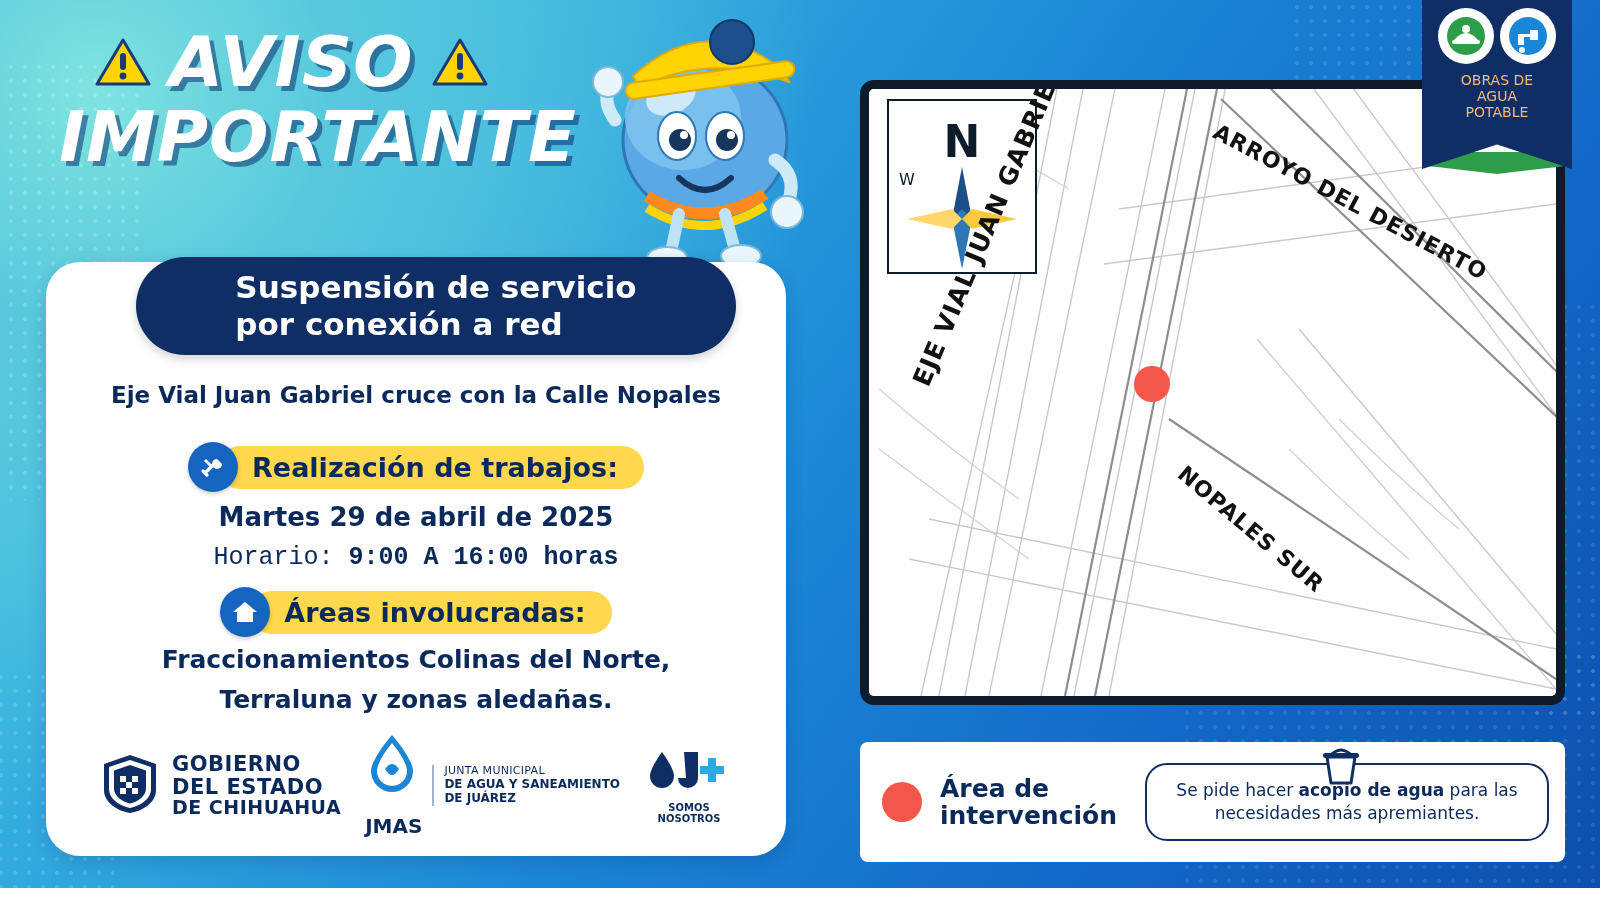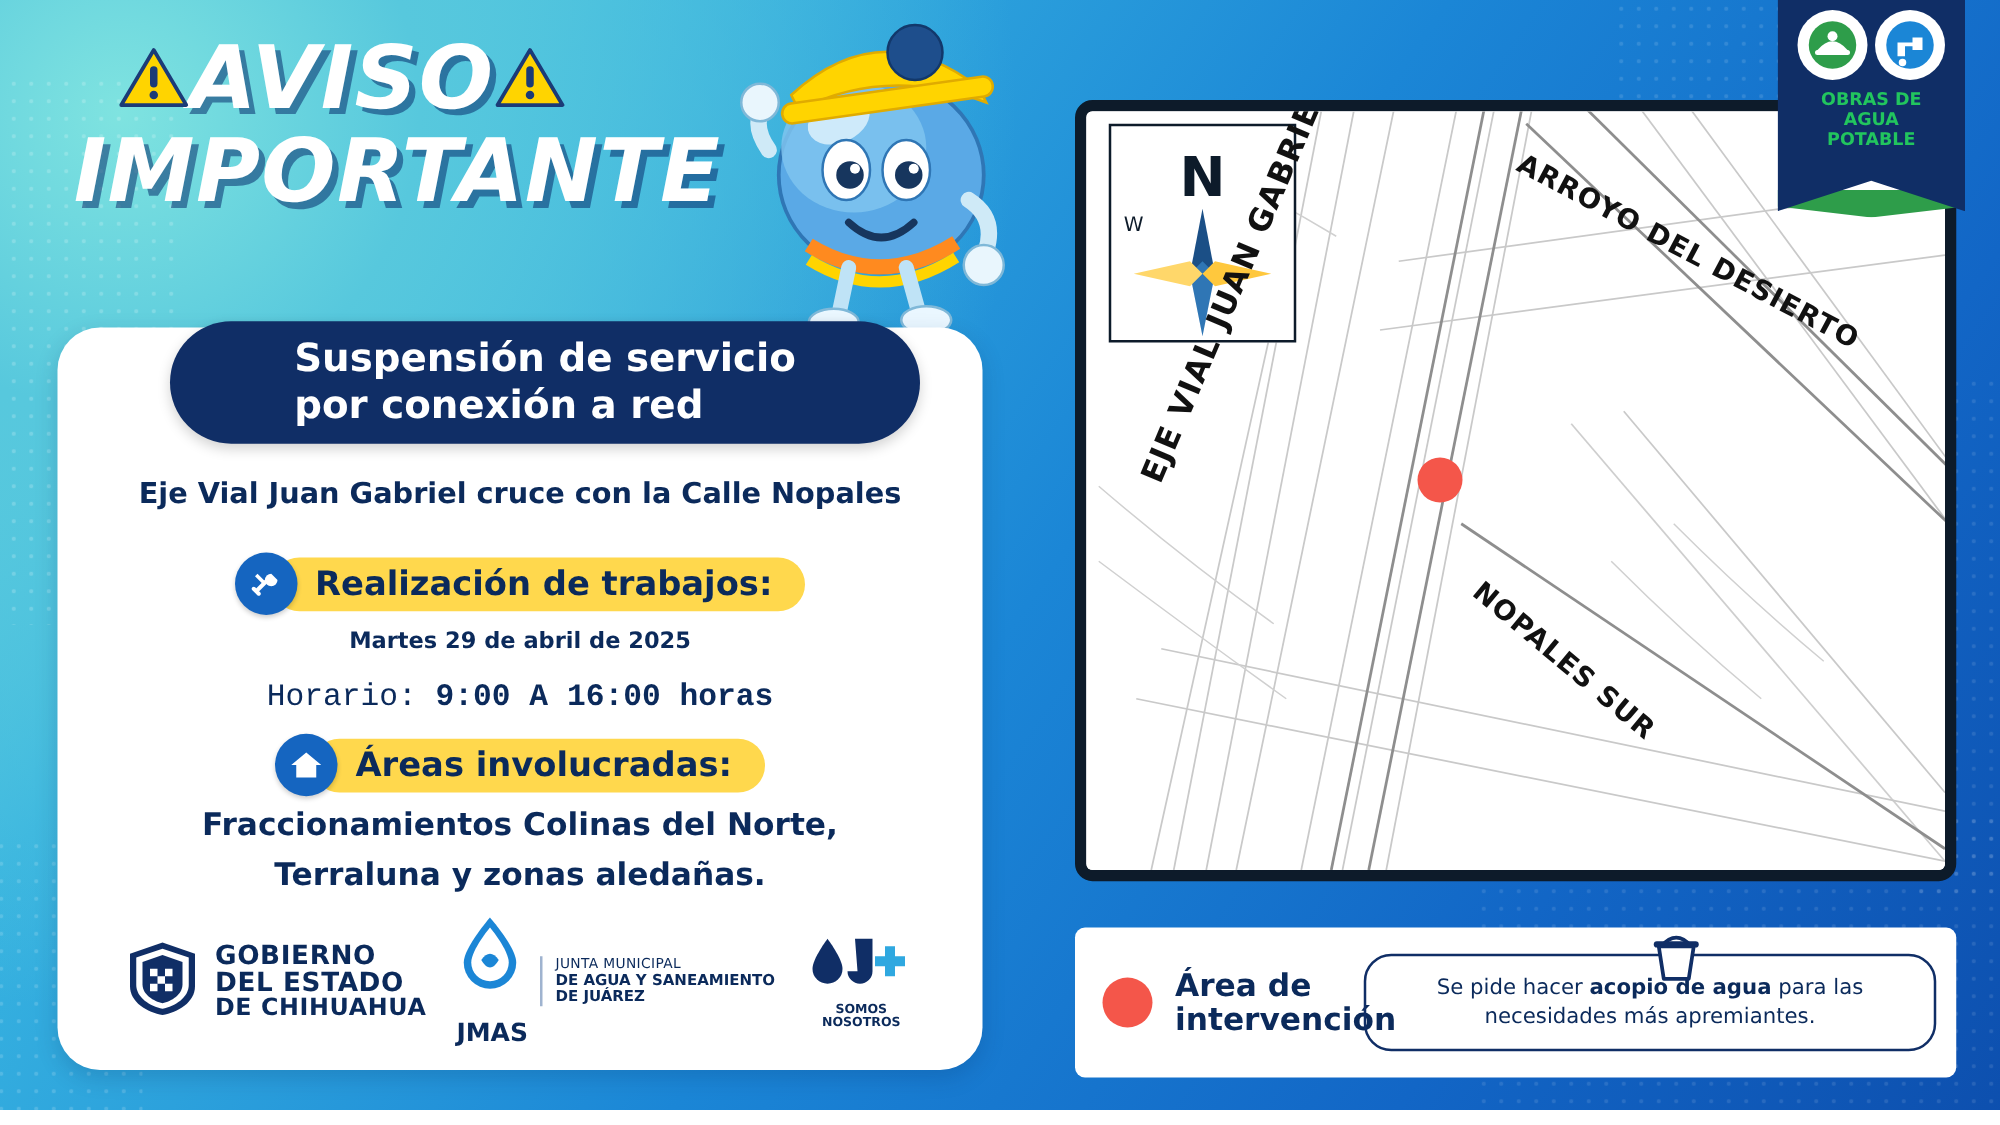--- a/index.html
+++ b/index.html
@@ -26,21 +26,21 @@
   .dots.tl { left: -10px; top: 60px; width: 150px; height: 440px; opacity: .55; }
   .dots.bl { left: -6px; bottom: 10px; width: 120px; height: 220px; opacity: .45; }
   .dots.tr { right: 130px; top: 0px; width: 180px; height: 120px; opacity: .35; }
   .dots.br { right: 0px; bottom: 0px; width: 420px; height: 250px; opacity: .30; }
   .dots.mr { right: 0px; top: 300px; width: 70px; height: 420px; opacity: .30; }
 
   
   #header {
     position: absolute; left: 95px; top: 28px; width: 620px; height: 200px;
   }
-  .aviso-row { display: flex; align-items: center; }
+  .aviso-row { display: flex; align-items: center; gap: 18px; }
   .warn-tri {
     width: 56px; height: 50px; position: relative; flex: none;
   }
   .warn-tri svg { display:block; }
   .aviso-text {
     font-family: "DejaVu Sans", sans-serif;
     font-style: italic;
     font-weight: 800;
     color: #ffffff;
     letter-spacing: 1px;
@@ -87,21 +87,21 @@
     background: #ffd84d; color: #0b2a5b; font-weight: 800; font-size: 27px;
     padding: 6px 26px 6px 34px; margin-left: -20px; border-radius: 22px;
     font-family: "DejaVu Sans", sans-serif;
   }
   #row-trabajos { top: 180px; }
   #row-areas { top: 325px; }
   .center-line {
     position: absolute; left: 0; width: 100%; text-align: center;
     color: #0b2a5b; font-family: "DejaVu Sans", sans-serif;
   }
-  #date-line { top: 240px; font-size: 18px; font-weight: 800; }
+  #date-line { top: 240px; font-size: 26px; font-weight: 800; }
   #time-line { top: 281px; font-size: 25px; font-weight: 400; font-family: Liberation Mono, monospace; }
   #time-line b { font-weight: 800; }
   #areas-line1 { top: 383px; font-size: 25px; font-weight: 800; }
   #areas-line2 { top: 423px; font-size: 25px; font-weight: 800; }
 
   
   #logos {
     position: absolute; left: 0; bottom: 18px; width: 100%;
     display: flex; align-items: center; justify-content: space-around; padding: 0 40px;
   }
@@ -141,39 +141,39 @@
   }
 
   
   #legend {
     position: absolute; left: 860px; top: 726px; width: 705px; height: 120px;
     background: #ffffff; border-radius: 8px; display: flex; align-items: center; padding: 0 22px; margin-top: 16px;
   }
   #legend-dot { width: 40px; height: 40px; border-radius: 50%; background: #f4564a; flex: none;}
   #legend-text { margin-left: 18px; color: #0b2a5b; font-weight: 800; font-size: 25px; line-height: 1.1; font-family: "DejaVu Sans", sans-serif;}
   #notice {
-    position: absolute; right: 16px; top: 21px; width: 458px; height: 78px;
+    position: absolute; right: 16px; top: 21px; width: 404px; height: 78px;
     border: 2px solid #102e66; border-radius: 22px;
     display: flex; align-items: center; justify-content: center; text-align: center;
     color: #0b2a5b; font-size: 17px; line-height: 1.35; padding: 0 28px;
     font-family: "DejaVu Sans", sans-serif;
   }
   #notice b { font-weight: 800; }
   #bucket-icon { position: absolute; right: 180px; top: -24px; }
 
   
   #ribbon {
     position: absolute; right: 28px; top: -6px; width: 150px; height: 175px;
     background: #102e66; border-radius: 6px 6px 0 0;
     clip-path: polygon(0 0, 100% 0, 100% 100%, 50% 86%, 0 100%);
     text-align: center;
   }
   #ribbon .chips { display: flex; justify-content: center; gap: 6px; margin-top: 14px; }
   #ribbon .chip { width: 56px; height: 56px; border-radius: 50%; background: #fff; display:flex; align-items:center; justify-content:center;}
-  #ribbon .rtxt { color: #22c55e; font-weight: 700; font-size: 14px; line-height: 1.15; margin-top: 8px; font-family:"DejaVu Sans",sans-serif;}
+  #ribbon .rtxt { color: #fdba74; font-weight: 400; font-size: 14px; line-height: 1.15; margin-top: 8px; font-family:"DejaVu Sans",sans-serif;}
   #ribbon-accent { position:absolute; right: 28px; top: 152px; width: 150px; height: 22px; background:#2e9d4a;
     clip-path: polygon(0 0, 100% 0, 100% 60%, 50% 100%, 0 60%); }
   #bottom-strip { position:absolute; left:0; bottom:0; width:1600px; height:12px; background:#ffffff; }
 </style>
 </head>
 <body>
 
 <div id="poster">
 
   <div class="dots tl"></div>

